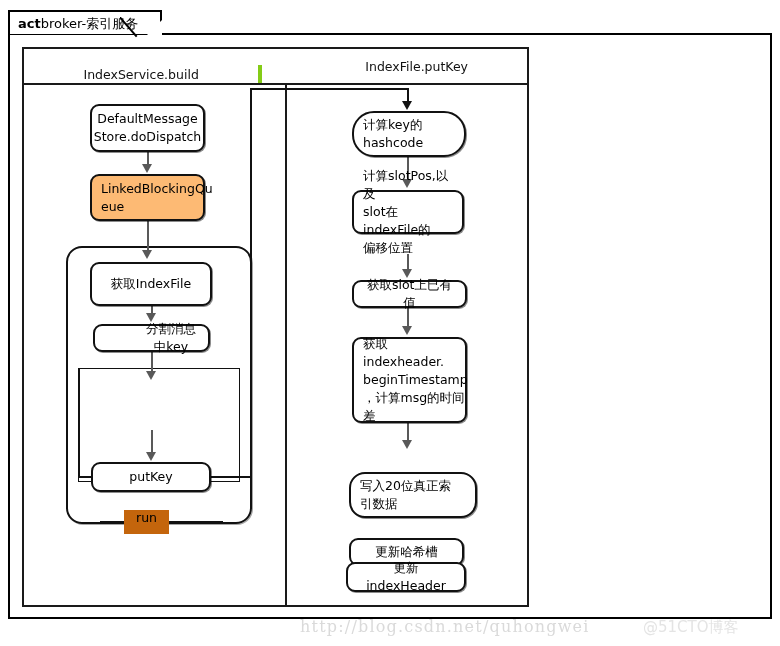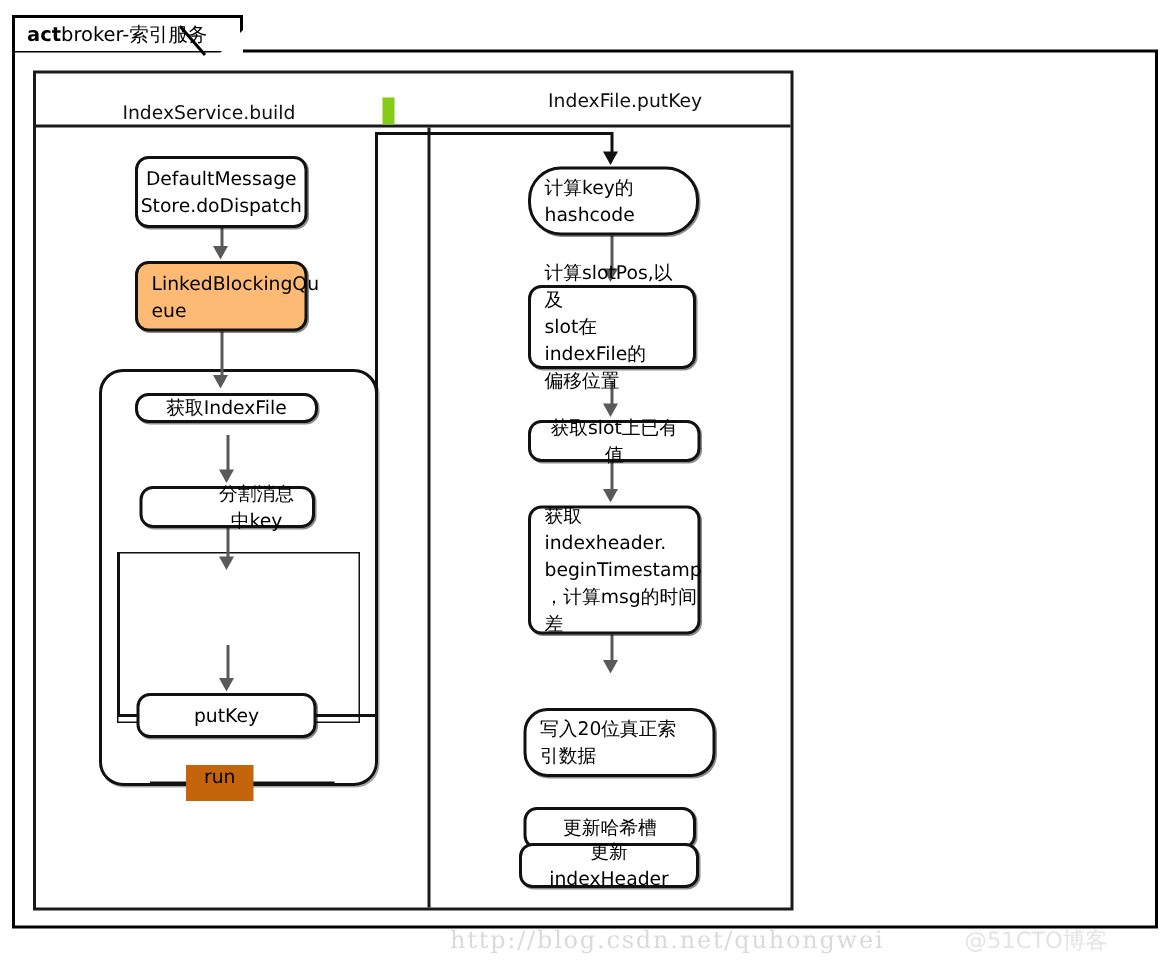--- a/index.html
+++ b/index.html
@@ -106,21 +106,21 @@
     box-sizing: border-box;
   }
   .lane-head {
     display: flex;
     align-items: center;
     justify-content: center;
     font-size: 12.5px;
     color: #111;
     box-sizing: border-box;
   }
-  .lane-head.first { width: 261px; border-right: 8px solid #84cc16; margin-top: 16px; }
+  .lane-head.first { width: 261px; border-right: 4px solid #84cc16; margin-top: 16px; }
   .lane-head.second { width: 242px; margin-left: 44px; }
   .lane-divider {
     position: absolute;
     left: 261px;
     top: 36px;
     width: 2px;
     height: 520px;
     background: #1a1a1a;
   }
 
@@ -247,21 +247,21 @@
   <div class="node center" style="left:90px; top:104px; width:115px; height:48px;">
     <span style="white-space:pre-line;">DefaultMessage
 Store.doDispatch</span>
   </div>
 
   <div class="node left orange" style="left:90px; top:174px; width:115px; height:47px;">
     <span style="white-space:pre-line;">LinkedBlockingQu
 eue</span>
   </div>
 
-  <div class="node center" style="left:90px; top:262px; width:122px; height:20px;">
+  <div class="node center" style="left:90px; top:262px; width:122px; height:44px;">
     <span>获取IndexFile</span>
   </div>
 
   <div class="node center" style="left:93px; top:324px; width:117px; height:28px;padding-left:48px;">
     <span>分割消息中key</span>
   </div>
 
 
   <div class="node center" style="left:91px; top:462px; width:120px; height:30px;">
     <span>putKey</span>
@@ -296,21 +296,21 @@
   <div class="arrow-down k" style="left:402px; top:101px;"></div>
 
   <div class="edge h dark" style="left:100px; top:521px; width:26px;"></div>
   <div class="edge h dark" style="left:167px; top:521px; width:56px;"></div>
 
   <div class="node left" style="left:352px; top:111px; width:114px; height:46px;border-radius:22px;">
     <span style="white-space:pre-line;">计算key的
 hashcode</span>
   </div>
 
-  <div class="node left" style="left:352px; top:190px; width:112px; height:56px;">
+  <div class="node left" style="left:352px; top:190px; width:112px; height:44px;">
     <span style="white-space:pre-line;">计算slotPos,以及
 slot在indexFile的
 偏移位置</span>
   </div>
 
   <div class="node center" style="left:352px; top:280px; width:115px; height:28px;">
     <span>获取slot上已有值</span>
   </div>
 
   <div class="node left" style="left:352px; top:337px; width:115px; height:86px;">

